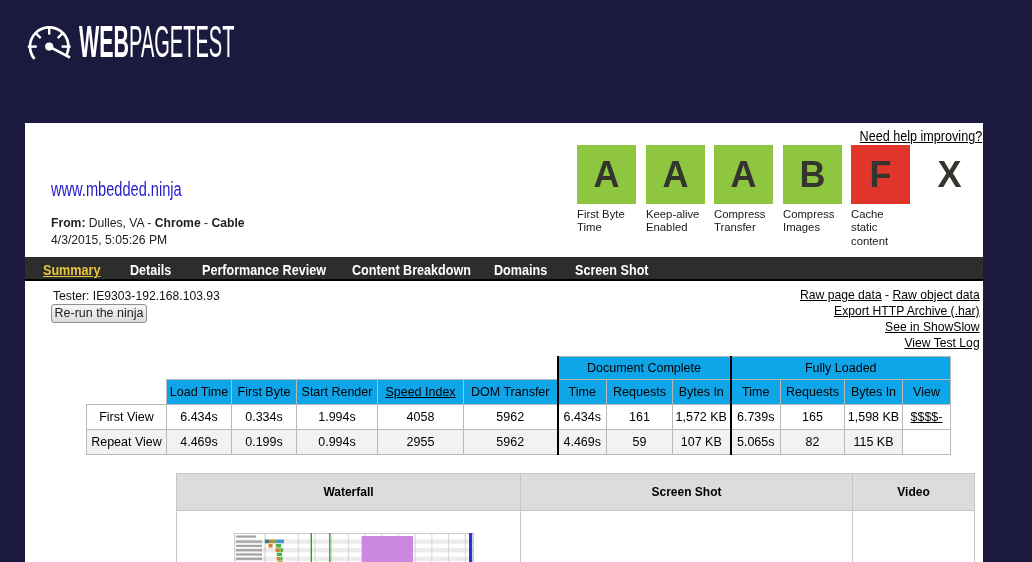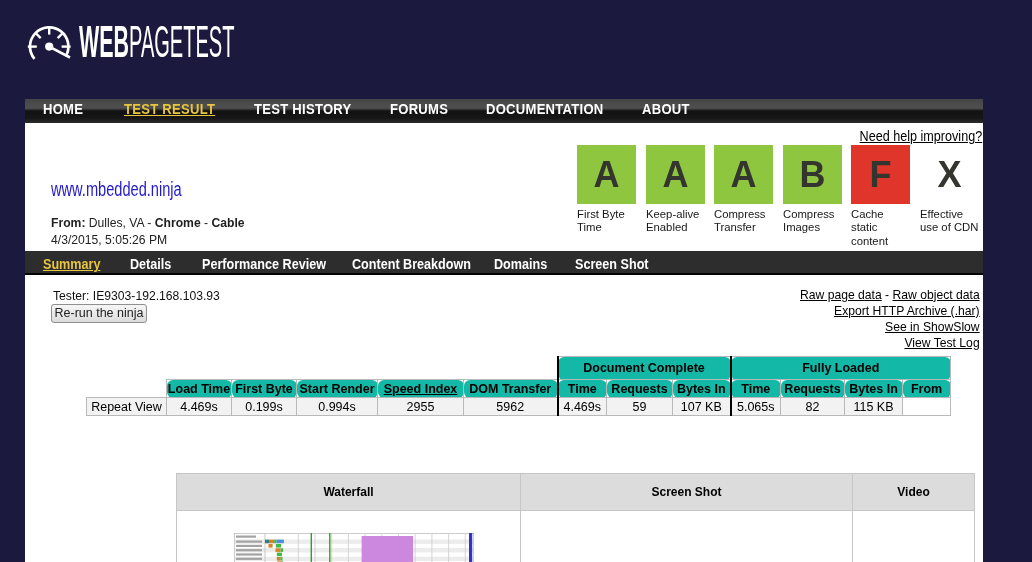--- a/index.html
+++ b/index.html
@@ -15,30 +15,30 @@
 #needhelp { position:absolute; top:4.5px; right:1px; font-size:14px; color:#000; text-decoration:underline; transform:scaleX(0.9); transform-origin:100% 0; white-space:nowrap; }
 h1 { position:absolute; left:26px; top:17px; font-size:25px; font-weight:normal; color:#3a3a3a; white-space:nowrap; }
 #url { position:absolute; left:26px; top:55px; font-size:20px; color:#2219cc; transform:scaleX(0.73); transform-origin:0 0; white-space:nowrap; }
 #fromline { position:absolute; left:26px; top:92px; font-size:13.5px; color:#222; transform:scaleX(0.9); transform-origin:0 0; white-space:nowrap; }
 #dateline { position:absolute; left:26px; top:108.5px; font-size:13.5px; color:#222; transform:scaleX(0.9); transform-origin:0 0; white-space:nowrap; }
 .grade { position:absolute; top:22px; width:59px; height:59px; text-align:center; }
 .grade .ltr { font-size:36px; font-weight:bold; color:#34352f; line-height:59px; }
 .g-green { background:#8ec640; }
 .g-red { background:#e0352b; }
 .glabel { position:absolute; top:62.6px; width:90px; font-size:11.3px; color:#181818; line-height:13.5px; text-align:left; }
-#nav2 { position:absolute; left:0; top:128px; width:958px; height:24px; background:#2d2d2d; border-bottom:2px solid #000; }
+#nav2 { position:absolute; left:0; top:134px; width:958px; height:24px; background:#2d2d2d; border-bottom:2px solid #000; }
 #tester { position:absolute; left:28px; top:164.5px; font-size:13.5px; color:#111; transform:scaleX(0.9); transform-origin:0 0; white-space:nowrap; }
 #rerun { position:absolute; left:26px; top:181px; width:96px; height:19px; font-size:12.5px; color:#222;
   background:linear-gradient(#f6f6f6,#dcdcdc); border:1px solid #8f8f8f; border-radius:3px; text-align:center; line-height:17px; }
 #rlinks { position:absolute; right:3px; top:163.5px; font-size:13.5px; color:#000; text-align:right; line-height:16px; transform:scaleX(0.9); transform-origin:100% 0; white-space:nowrap; }
 #rlinks a, a.dk { color:#000; text-decoration:underline; }
 #maintable { position:absolute; left:61px; top:233px; border-collapse:collapse; table-layout:fixed; }
-#maintable td { border:1px solid #b9b9b9; font-size:12.5px; text-align:center; height:18px; padding:0; white-space:nowrap; }
+#maintable td { border:1px solid #b9b9b9; font-size:12.5px; text-align:center; height:25px; padding:0; white-space:nowrap; }
 #maintable tr:first-child td { height:23px; }
-#maintable .hdr { background:#14b8a6; font-weight:bold;border-radius:6px; }
+#maintable .hdr { background:#0ea5e9; font-weight:normal; }
 #maintable .nob { border:none; background:#fff; }
 #maintable .blk { border-left:2px solid #000; }
 #maintable tr.stripe td { background:#f2f2f2; }
 #maintable tr.stripe td.cost { background:#fff; }
 #bottable { position:absolute; left:151px; top:350px; border-collapse:collapse; table-layout:fixed; }
 #bottable td, #bottable th { border:1px solid #c6c6c6; font-size:12px; padding:11px; }
 #bottable th { background:#dcdcdc; height:19px; font-weight:bold; }
 #bottable td { height:90px; vertical-align:top; }
 </style>
 </head>
@@ -53,28 +53,20 @@
       <line x1="0.8" y1="22.6" x2="9.8" y2="22.6"></line>
       <line x1="34.6" y1="22.6" x2="43.6" y2="22.6"></line>
     </g>
     <circle cx="22.2" cy="22.6" r="4.1" fill="#fff"></circle>
     <line x1="22.2" y1="22.6" x2="43" y2="33.5" stroke="#fff" stroke-width="2.7"></line>
     <g fill="#fff">
       <text x="106.7" y="33" font-size="44" font-weight="bold" font-family="Liberation Sans" transform="matrix(0.4873,0,0,1,0,0)">WEB</text>
       <text x="223.8" y="33" font-size="44" font-family="Liberation Sans" transform="matrix(0.4558,0,0,1,0,0)">PAGETEST</text>
     </g>
   </svg>
-  <div id="nav1">
-    <span style="left:18px">HOME</span>
-    <span class="sel" style="left:99px">TEST RESULT</span>
-    <span style="left:229px">TEST HISTORY</span>
-    <span style="left:365px">FORUMS</span>
-    <span style="left:461px">DOCUMENTATION</span>
-    <span style="left:617px">ABOUT</span>
-  </div>
   <div id="content">
     <div id="needhelp">Need help improving?</div>
     <div id="url">www.mbedded.ninja</div>
     <div id="fromline"><b>From:</b> Dulles, VA - <b>Chrome</b> - <b>Cable</b></div>
     <div id="dateline">4/3/2015, 5:05:26 PM</div>
 
     <div class="grade g-green" style="left:552px">
         <div class="ltr">A</div>
         <div class="glabel">First Byte<br>Time</div>
       </div>
@@ -89,21 +81,20 @@
     <div class="grade g-green" style="left:758px">
         <div class="ltr">B</div>
         <div class="glabel">Compress<br>Images</div>
       </div>
     <div class="grade g-red" style="left:826px">
         <div class="ltr">F</div>
         <div class="glabel">Cache<br>static<br>content</div>
       </div>
     <div class="grade" style="left:895px">
         <div class="ltr">X</div>
-        <div class="glabel">Effective<br>use of CDN</div>
       </div>
 
     <div id="nav2">
       <span class="sel" style="left:18px">Summary</span>
       <span style="left:105px">Details</span>
       <span style="left:177px">Performance Review</span>
       <span style="left:327px">Content Breakdown</span>
       <span style="left:469px">Domains</span>
       <span style="left:550px">Screen Shot</span>
     </div>
@@ -144,21 +135,36 @@
             <td class="hdr">First Byte</td>
             <td class="hdr">Start Render</td>
         <td class="hdr"><a class="dk">Speed Index</a></td>
             <td class="hdr">DOM Transfer</td>
         <td class="hdr blk">Time</td>
             <td class="hdr">Requests</td>
             <td class="hdr">Bytes In</td>
         <td class="hdr blk">Time</td>
             <td class="hdr">Requests</td>
             <td class="hdr">Bytes In</td>
-            <td class="hdr">From</td>
+            <td class="hdr">View</td>
+      </tr>
+      <tr>
+        <td>First View</td>
+            <td>6.434s</td>
+            <td>0.334s</td>
+            <td>1.994s</td>
+            <td>4058</td>
+            <td>5962</td>
+        <td class="blk">6.434s</td>
+            <td>161</td>
+            <td>1,572 KB</td>
+        <td class="blk">6.739s</td>
+            <td>165</td>
+            <td>1,598 KB</td>
+            <td><a class="dk">$$$$-</a></td>
       </tr>
       <tr class="stripe">
         <td>Repeat View</td>
             <td>4.469s</td>
             <td>0.199s</td>
             <td>0.994s</td>
             <td>2955</td>
             <td>5962</td>
         <td class="blk">4.469s</td>
             <td>59</td>

